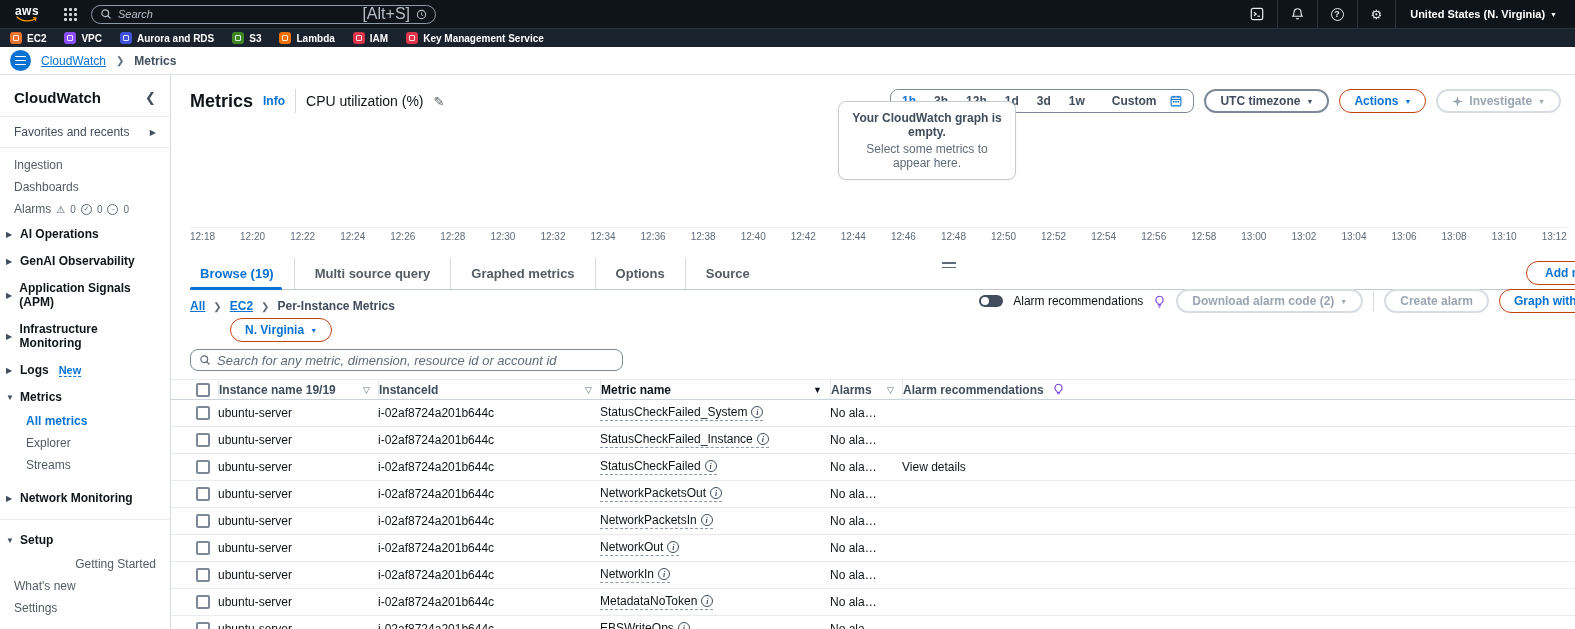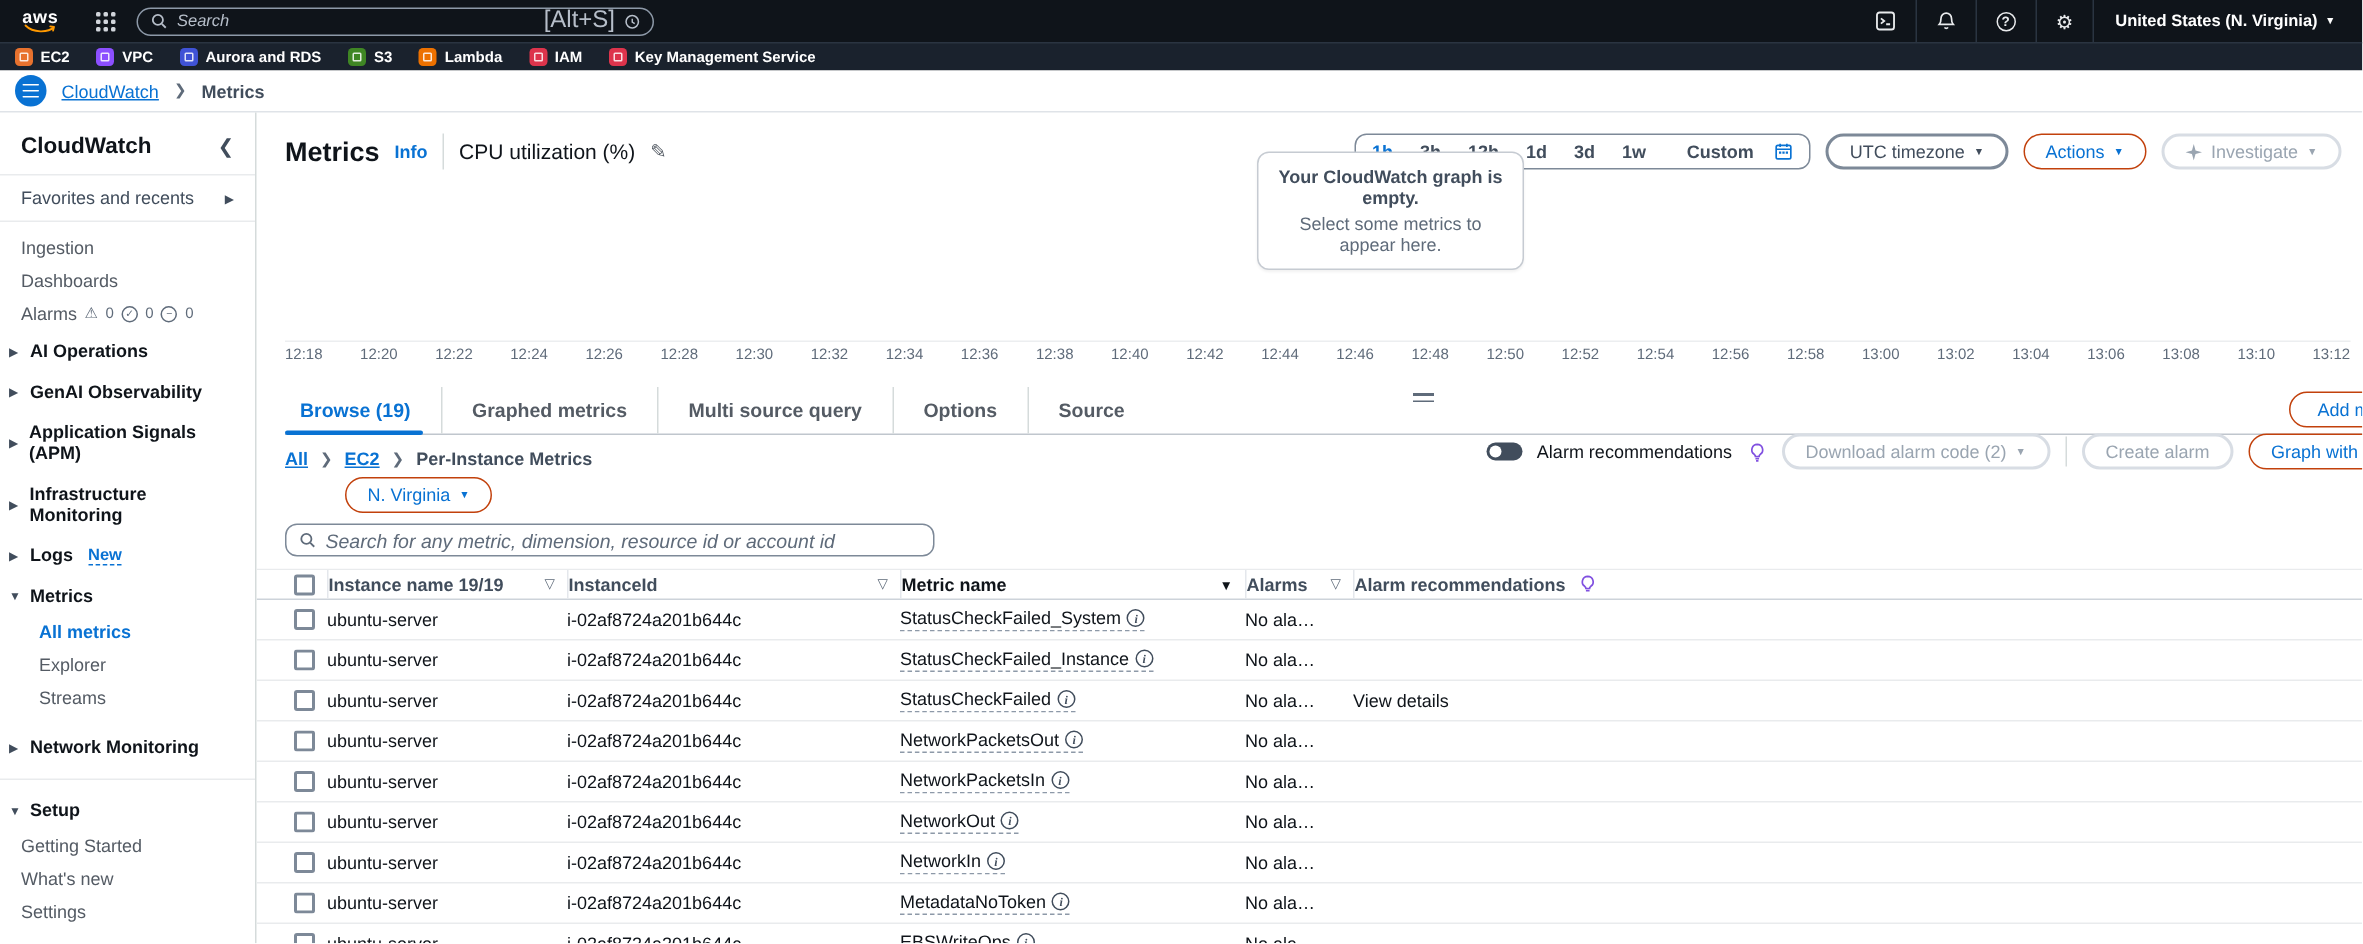--- a/index.html
+++ b/index.html
@@ -65,21 +65,21 @@
   .m-title{font-size:18px;font-weight:bold;color:#0f141a;}
   .m-info{font-size:12px;font-weight:bold;color:#0972d3;cursor:pointer;}
   .vdiv{width:1px;height:24px;background:#d5dbdb;}
   .g-title{font-size:14px;color:#0f141a;}
   .pencil{color:#545b64;font-size:13px;cursor:pointer;}
   .m-controls{margin-left:auto;display:flex;align-items:center;gap:10px;}
   .seg{display:flex;align-items:center;border:1px solid #7d8998;border-radius:8px;height:24px;padding:0 2px;}
   .seg span{padding:0 9px;font-size:12px;font-weight:bold;color:#414d5c;cursor:pointer;}
   .seg span.on{color:#0972d3;}
   .seg .custom{color:#0972d3;display:flex;align-items:center;gap:5px;}
-  .pill{height:24px;border-radius:14px;display:inline-flex;align-items:center;gap:6px;padding:0 14px;font-size:12px;font-weight:normal;cursor:pointer;background:#fff;white-space:nowrap;}
+  .pill{height:24px;border-radius:14px;display:inline-flex;align-items:center;gap:6px;padding:0 14px;font-size:12px;font-weight:bold;cursor:pointer;background:#fff;white-space:nowrap;}
   .pill.gray{border:2px solid #7d8998;color:#414d5c;}
   .pill.blue{border:1px solid #c2410c;color:#0972d3;}
   .pill.dis{border:2px solid #d8dde4;color:#9aa5b1;cursor:default;}
   .graph-plot{position:absolute;top:44px;left:19px;right:8px;height:109px;border-bottom:1px solid #eceef0;}
   .empty-box{position:absolute;left:667px;top:26px;width:178px;border:1px solid #c6cbd2;border-radius:8px;background:#fff;box-shadow:0 1px 2px rgba(0,0,0,.06);padding:9px 8px;text-align:center;}
   .empty-box .t1{font-size:12px;font-weight:bold;color:#414d5c;}
   .empty-box .t2{font-size:12px;color:#5f6b7a;margin-top:3px;}
   .axis{position:absolute;top:156px;left:19px;right:8px;display:flex;justify-content:space-between;}
   .tick{font-size:10px;color:#5f6b7a;}
   .tabs-row{position:absolute;top:183px;left:19px;right:0;height:32px;border-bottom:1px solid #c0c6cd;display:flex;align-items:center;}
@@ -283,21 +283,21 @@
       <div class="sb-sub">Streams</div>
       <div class="sb-sec" style="margin-top:8px;">
           <span class="tw">▶</span>
           <span>Network Monitoring</span>
         </div>
       <div class="sb-div" style="margin:8px 0 6px 0;"></div>
       <div class="sb-sec">
           <span class="tw">▼</span>
           <span>Setup</span>
         </div>
-      <div class="sb-sub" style="padding-left:14px;">Getting Started</div>
+      <div class="sb-sub" style="padding-left:14px;text-align:right;">Getting Started</div>
       <div class="sb-sub" style="padding-left:14px;">What's new</div>
       <div class="sb-sub" style="padding-left:14px;">Settings</div>
     </div>
 
     <div class="main">
 
       <div class="m-header">
         <span class="m-title">Metrics</span>
         <span class="m-info">Info</span>
         <span class="vdiv"></span>
@@ -373,22 +373,22 @@
           <span class="tick">13:02</span>
           <span class="tick">13:04</span>
           <span class="tick">13:06</span>
           <span class="tick">13:08</span>
           <span class="tick">13:10</span>
           <span class="tick">13:12</span>
         </div>
 
       <div class="tabs-row">
         <span class="tab active">Browse (19)</span>
+        <span class="tab">Multi source query</span>
         <span class="tab">Graphed metrics</span>
-        <span class="tab">Multi source query</span>
         <span class="tab">Options</span>
         <span class="tab">Source</span>
         <span class="drag-handle">
             <i></i>
             <i></i>
           </span>
         <span class="pill blue add-math">Add ma</span>
       </div>
 
       <div class="browse-bar">

